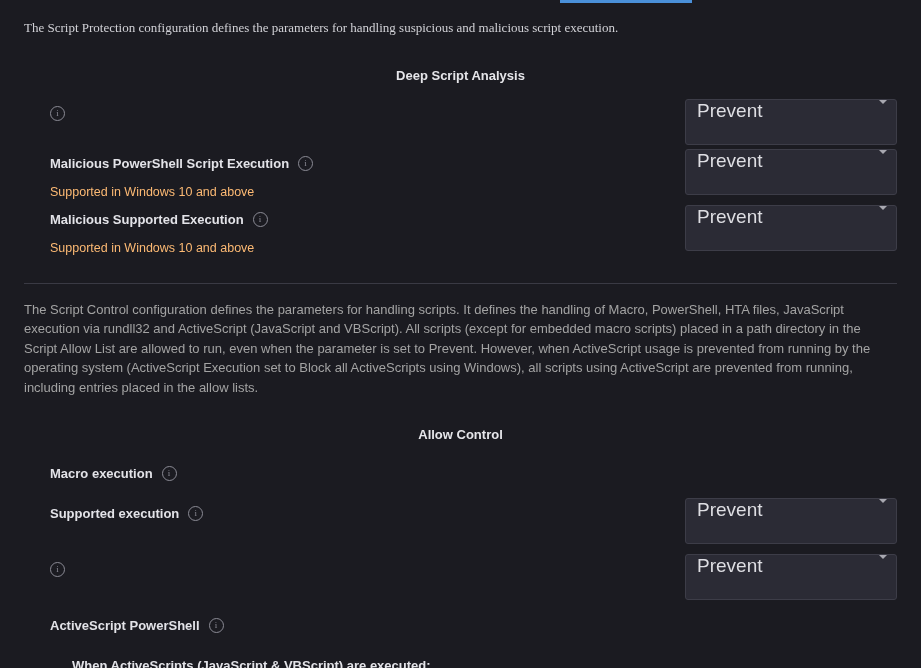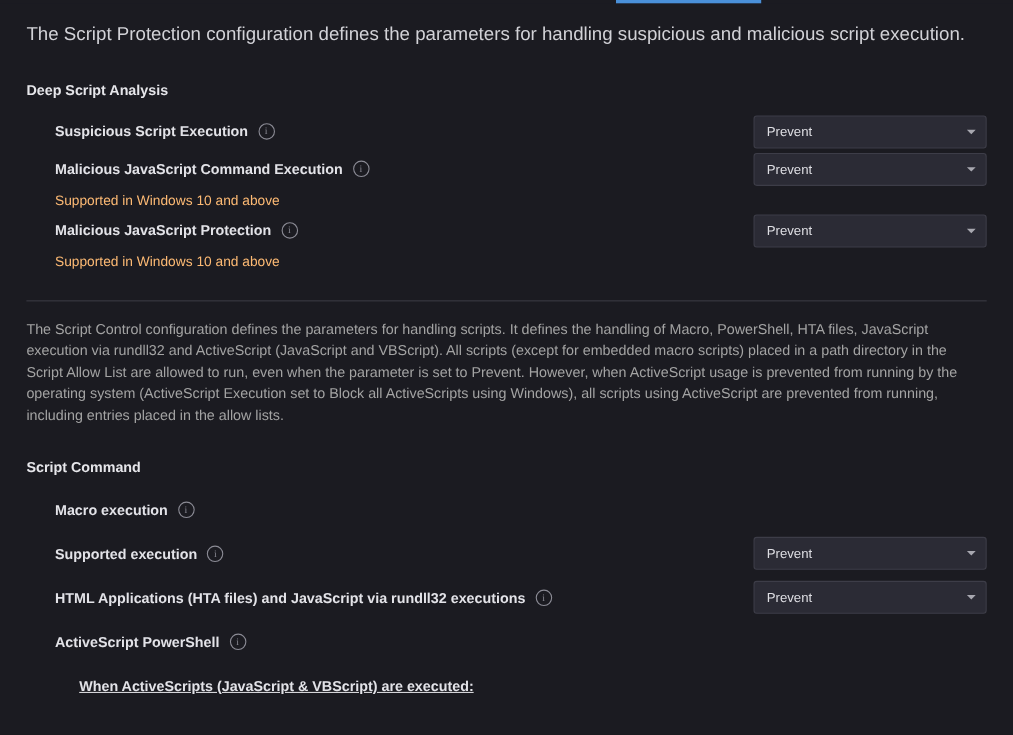--- a/index.html
+++ b/index.html
@@ -37,31 +37,33 @@
     left: 560px;
     width: 132px;
     height: 3px;
     background: #4a90d9;
   }
   .content {
     padding: 14px 24px 0 24px;
     box-sizing: border-box;
   }
   .intro-text {
-    font-size: 17px;
+    font-size: 13px;
     color: #d2d2d7;
     line-height: 1.45;
     margin: 0 0 0 0;
     padding-top: 5px;
+    font-family: Liberation Serif, serif;
   }
   .section-title {
     font-size: 13px;
     font-weight: bold;
     color: #e6e6ea;
     margin: 30px 0 16px 0;
+    text-align: center;
   }
   .row {
     display: flex;
     align-items: flex-start;
     justify-content: space-between;
     margin-bottom: 4px;
     min-height: 30px;
   }
   .row-label-wrap {
     display: flex;
@@ -99,31 +101,30 @@
     flex: 0 0 auto;
   }
   .sub-note {
     font-size: 12.5px;
     color: #fdba74;
     margin-top: 10px;
     margin-bottom: 2px;
   }
   .select {
     width: 212px;
-    height: 30px;
+    height: 46px;
     background: #2b2b35;
     border: 1px solid #3d3d48;
     border-radius: 3px;
     display: flex;
-    align-items: center;
     justify-content: space-between;
     padding: 0 9px 0 11px;
     box-sizing: border-box;
     color: #dedee3;
-    font-size: 12px;
+    font-size: 19px;
     flex: 0 0 auto;
     margin-top: 0px;
     cursor: pointer;
   }
   .select span.val {
     overflow: hidden;
     white-space: nowrap;
     text-overflow: ellipsis;
     padding-right: 6px;
   }
@@ -159,63 +160,62 @@
 
   <div class="content">
 
     <p class="intro-text">The Script Protection configuration defines the parameters for handling suspicious and malicious script execution.</p>
 
     <div class="section-title">Deep Script Analysis</div>
 
     <div class="row">
       <div class="row-label-wrap">
         <div class="label-line">
-          <span class="row-label">Suspicious Script Execution</span>
-          <span class="info-icon">i</span>
-        </div>
-      </div>
-      <div class="select">
-        <span class="val">Prevent</span>
-        <span class="caret"></span>
-      </div>
-    </div>
-
-    <div class="row">
-      <div class="row-label-wrap">
-        <div class="label-line">
-          <span class="row-label">Malicious JavaScript Command Execution</span>
+          <span class="info-icon">i</span>
+        </div>
+      </div>
+      <div class="select">
+        <span class="val">Prevent</span>
+        <span class="caret"></span>
+      </div>
+    </div>
+
+    <div class="row">
+      <div class="row-label-wrap">
+        <div class="label-line">
+          <span class="row-label">Malicious PowerShell Script Execution</span>
           <span class="info-icon">i</span>
         </div>
         <div class="sub-note">Supported in Windows 10 and above</div>
       </div>
       <div class="select">
         <span class="val">Prevent</span>
         <span class="caret"></span>
       </div>
     </div>
 
     <div class="row">
       <div class="row-label-wrap">
         <div class="label-line">
-          <span class="row-label">Malicious JavaScript Protection</span>
+          <span class="row-label">Malicious Supported Execution</span>
           <span class="info-icon">i</span>
         </div>
         <div class="sub-note">Supported in Windows 10 and above</div>
       </div>
       <div class="select">
         <span class="val">Prevent</span>
         <span class="caret"></span>
       </div>
     </div>
 
     <div class="divider"></div>
 
     <p class="para">The Script Control configuration defines the parameters for handling scripts. It defines the handling of Macro, PowerShell, HTA files, JavaScript execution via rundll32 and ActiveScript (JavaScript and VBScript). All scripts (except for embedded macro scripts) placed in a path directory in the Script Allow List are allowed to run, even when the parameter is set to Prevent. However, when ActiveScript usage is prevented from running by the operating system (ActiveScript Execution set to Block all ActiveScripts using Windows), all scripts using ActiveScript are prevented from running, including entries placed in the allow lists.</p>
 
-    <div class="section-title">Script Command</div>
+    <div class="section-title">Allow Control</div>
 
     <div class="row rowgap-lg">
       <div class="row-label-wrap">
         <div class="label-line">
           <span class="row-label">Macro execution</span>
           <span class="info-icon">i</span>
         </div>
       </div>
     </div>
 
@@ -228,21 +228,20 @@
       </div>
       <div class="select">
         <span class="val">Prevent</span>
         <span class="caret"></span>
       </div>
     </div>
 
     <div class="row rowgap-lg">
       <div class="row-label-wrap">
         <div class="label-line">
-          <span class="row-label">HTML Applications (HTA files) and JavaScript via rundll32 executions</span>
           <span class="info-icon">i</span>
         </div>
       </div>
       <div class="select">
         <span class="val">Prevent</span>
         <span class="caret"></span>
       </div>
     </div>
 
     <div class="row rowgap-lg">

